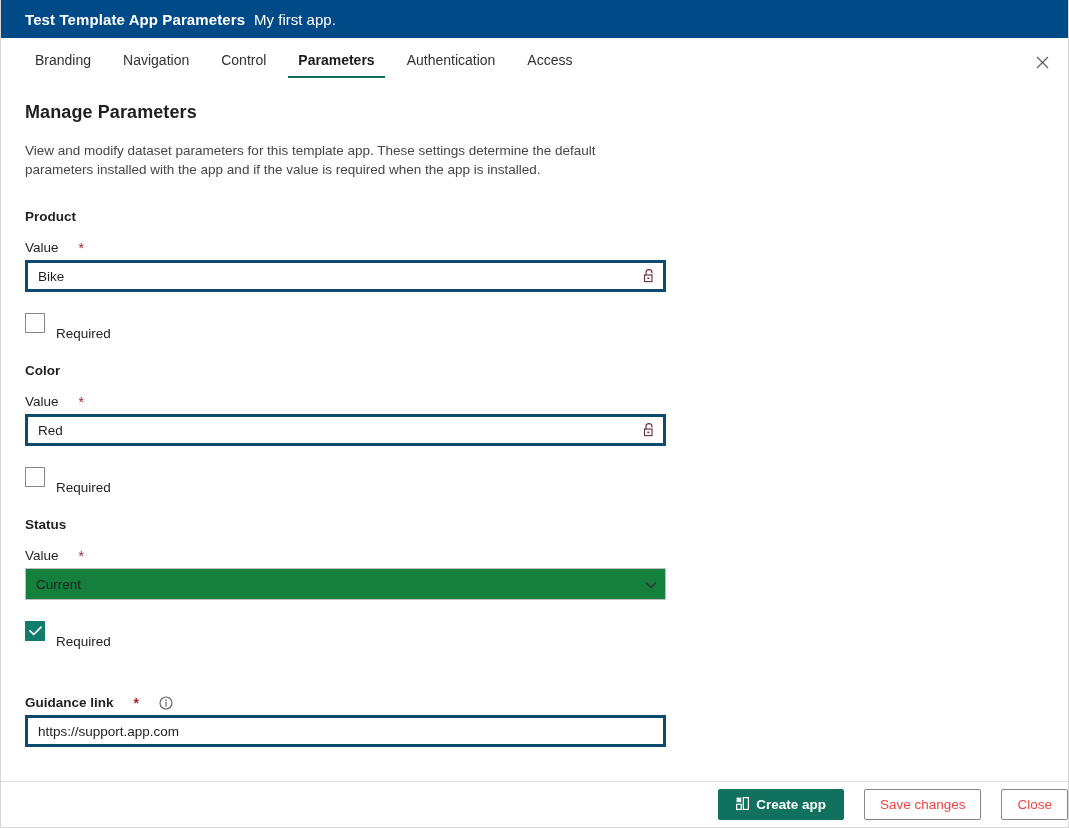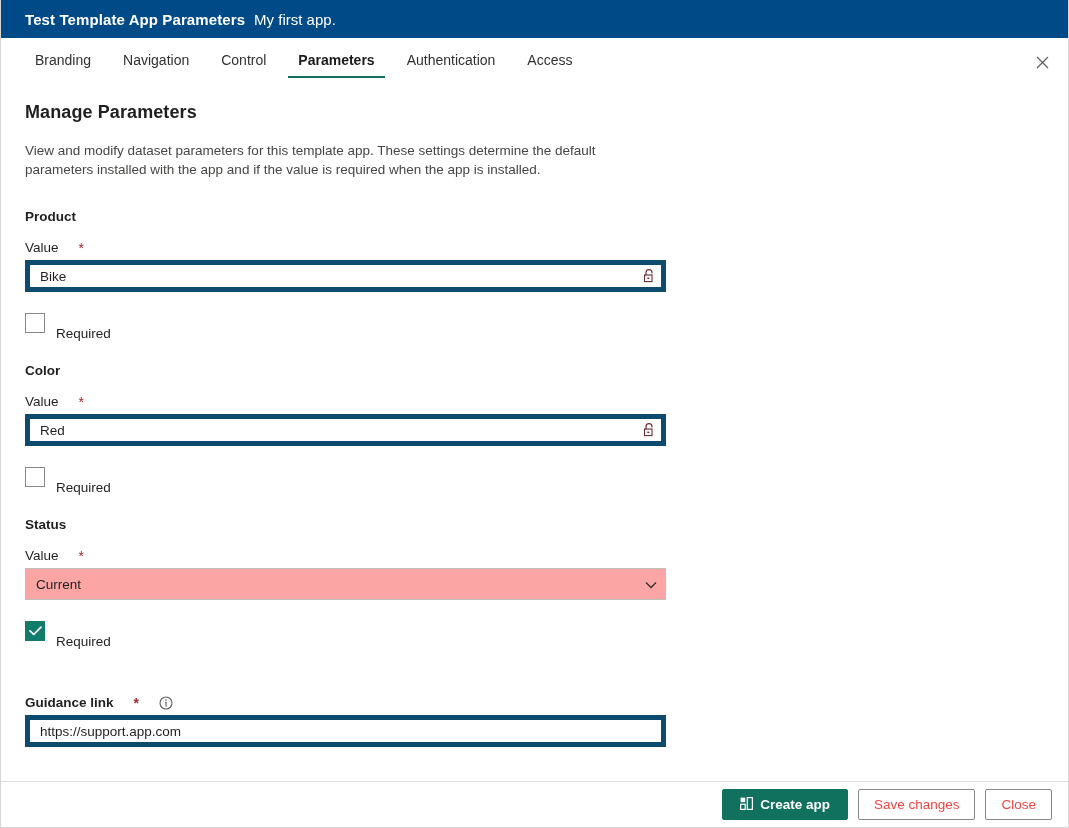--- a/index.html
+++ b/index.html
@@ -124,21 +124,21 @@
   .req-star { color: #a4262c; font-size: 14px; line-height: 1; }
 
   .input-wrap {
     position: relative;
     width: 641px;
     height: 32px;
   }
   .txt-input {
     width: 100%;
     height: 100%;
-    border: 5px solid #0c4a6e;
+    border: 3px solid #0c4a6e;
     background: #ffffff;
     font-family: "Liberation Sans", sans-serif;
     font-size: 13.5px;
     color: #1f1f1f;
     padding: 0 34px 0 10px;
     outline: none;
   }
   .lock-btn {
     position: absolute;
     right: 8px; top: 50%;
@@ -150,21 +150,21 @@
   }
 
   .select-wrap {
     position: relative;
     width: 641px;
     height: 32px;
   }
   .sel-input {
     width: 100%; height: 100%;
     border: 1px solid #bfbfbf;
-    background: #fca5a5;
+    background: #15803d;
     font-family: "Liberation Sans", sans-serif;
     font-size: 13.5px;
     color: #1f1f1f;
     padding: 0 30px 0 10px;
     display: flex;
     align-items: center;
     cursor: pointer;
   }
   .chev {
     position: absolute;
@@ -207,22 +207,21 @@
   
   .footer {
     position: absolute;
     left: 0; right: 0; bottom: 0;
     height: 46px;
     border-top: 1px solid #e1dfdd;
     background: #ffffff;
     display: flex;
     align-items: center;
     justify-content: flex-end;
-    gap: 10px;
-    padding-right: 16px;
+    gap: 20px;
   }
   .btn {
     height: 31px;
     font-family: "Liberation Sans", sans-serif;
     font-size: 13.5px;
     border-radius: 2px;
     cursor: pointer;
     display: inline-flex;
     align-items: center;
     justify-content: center;

